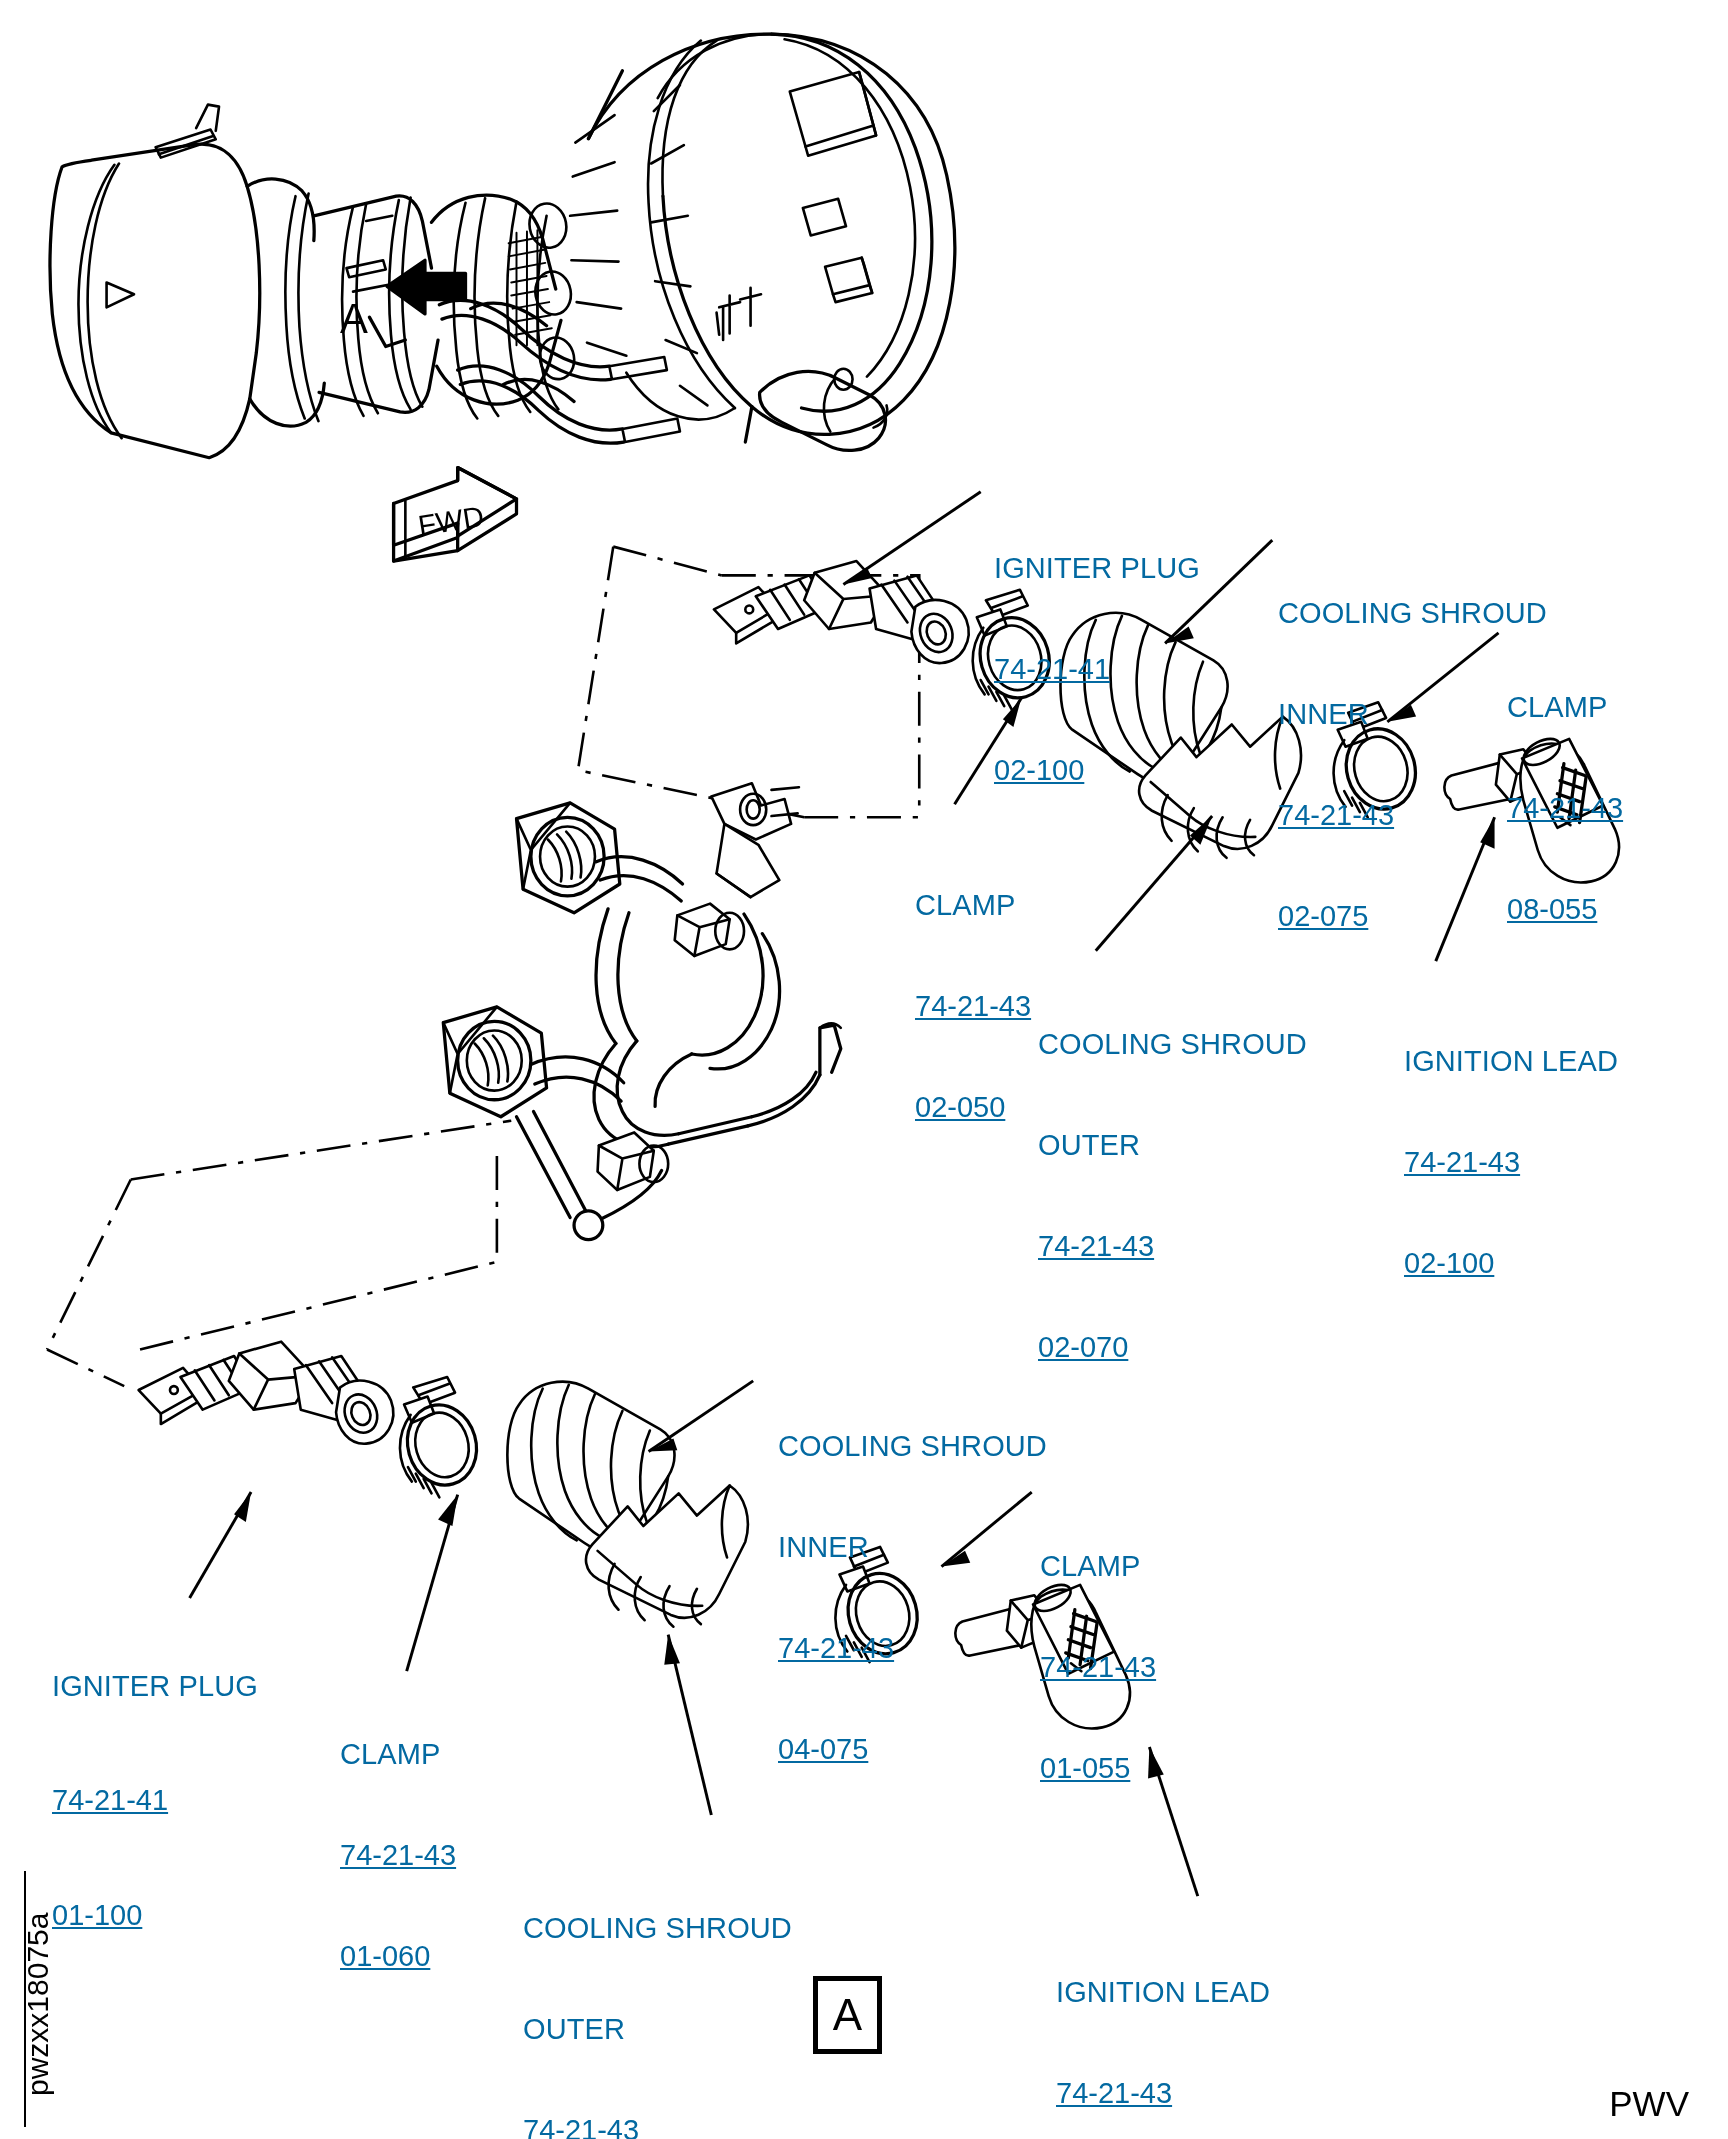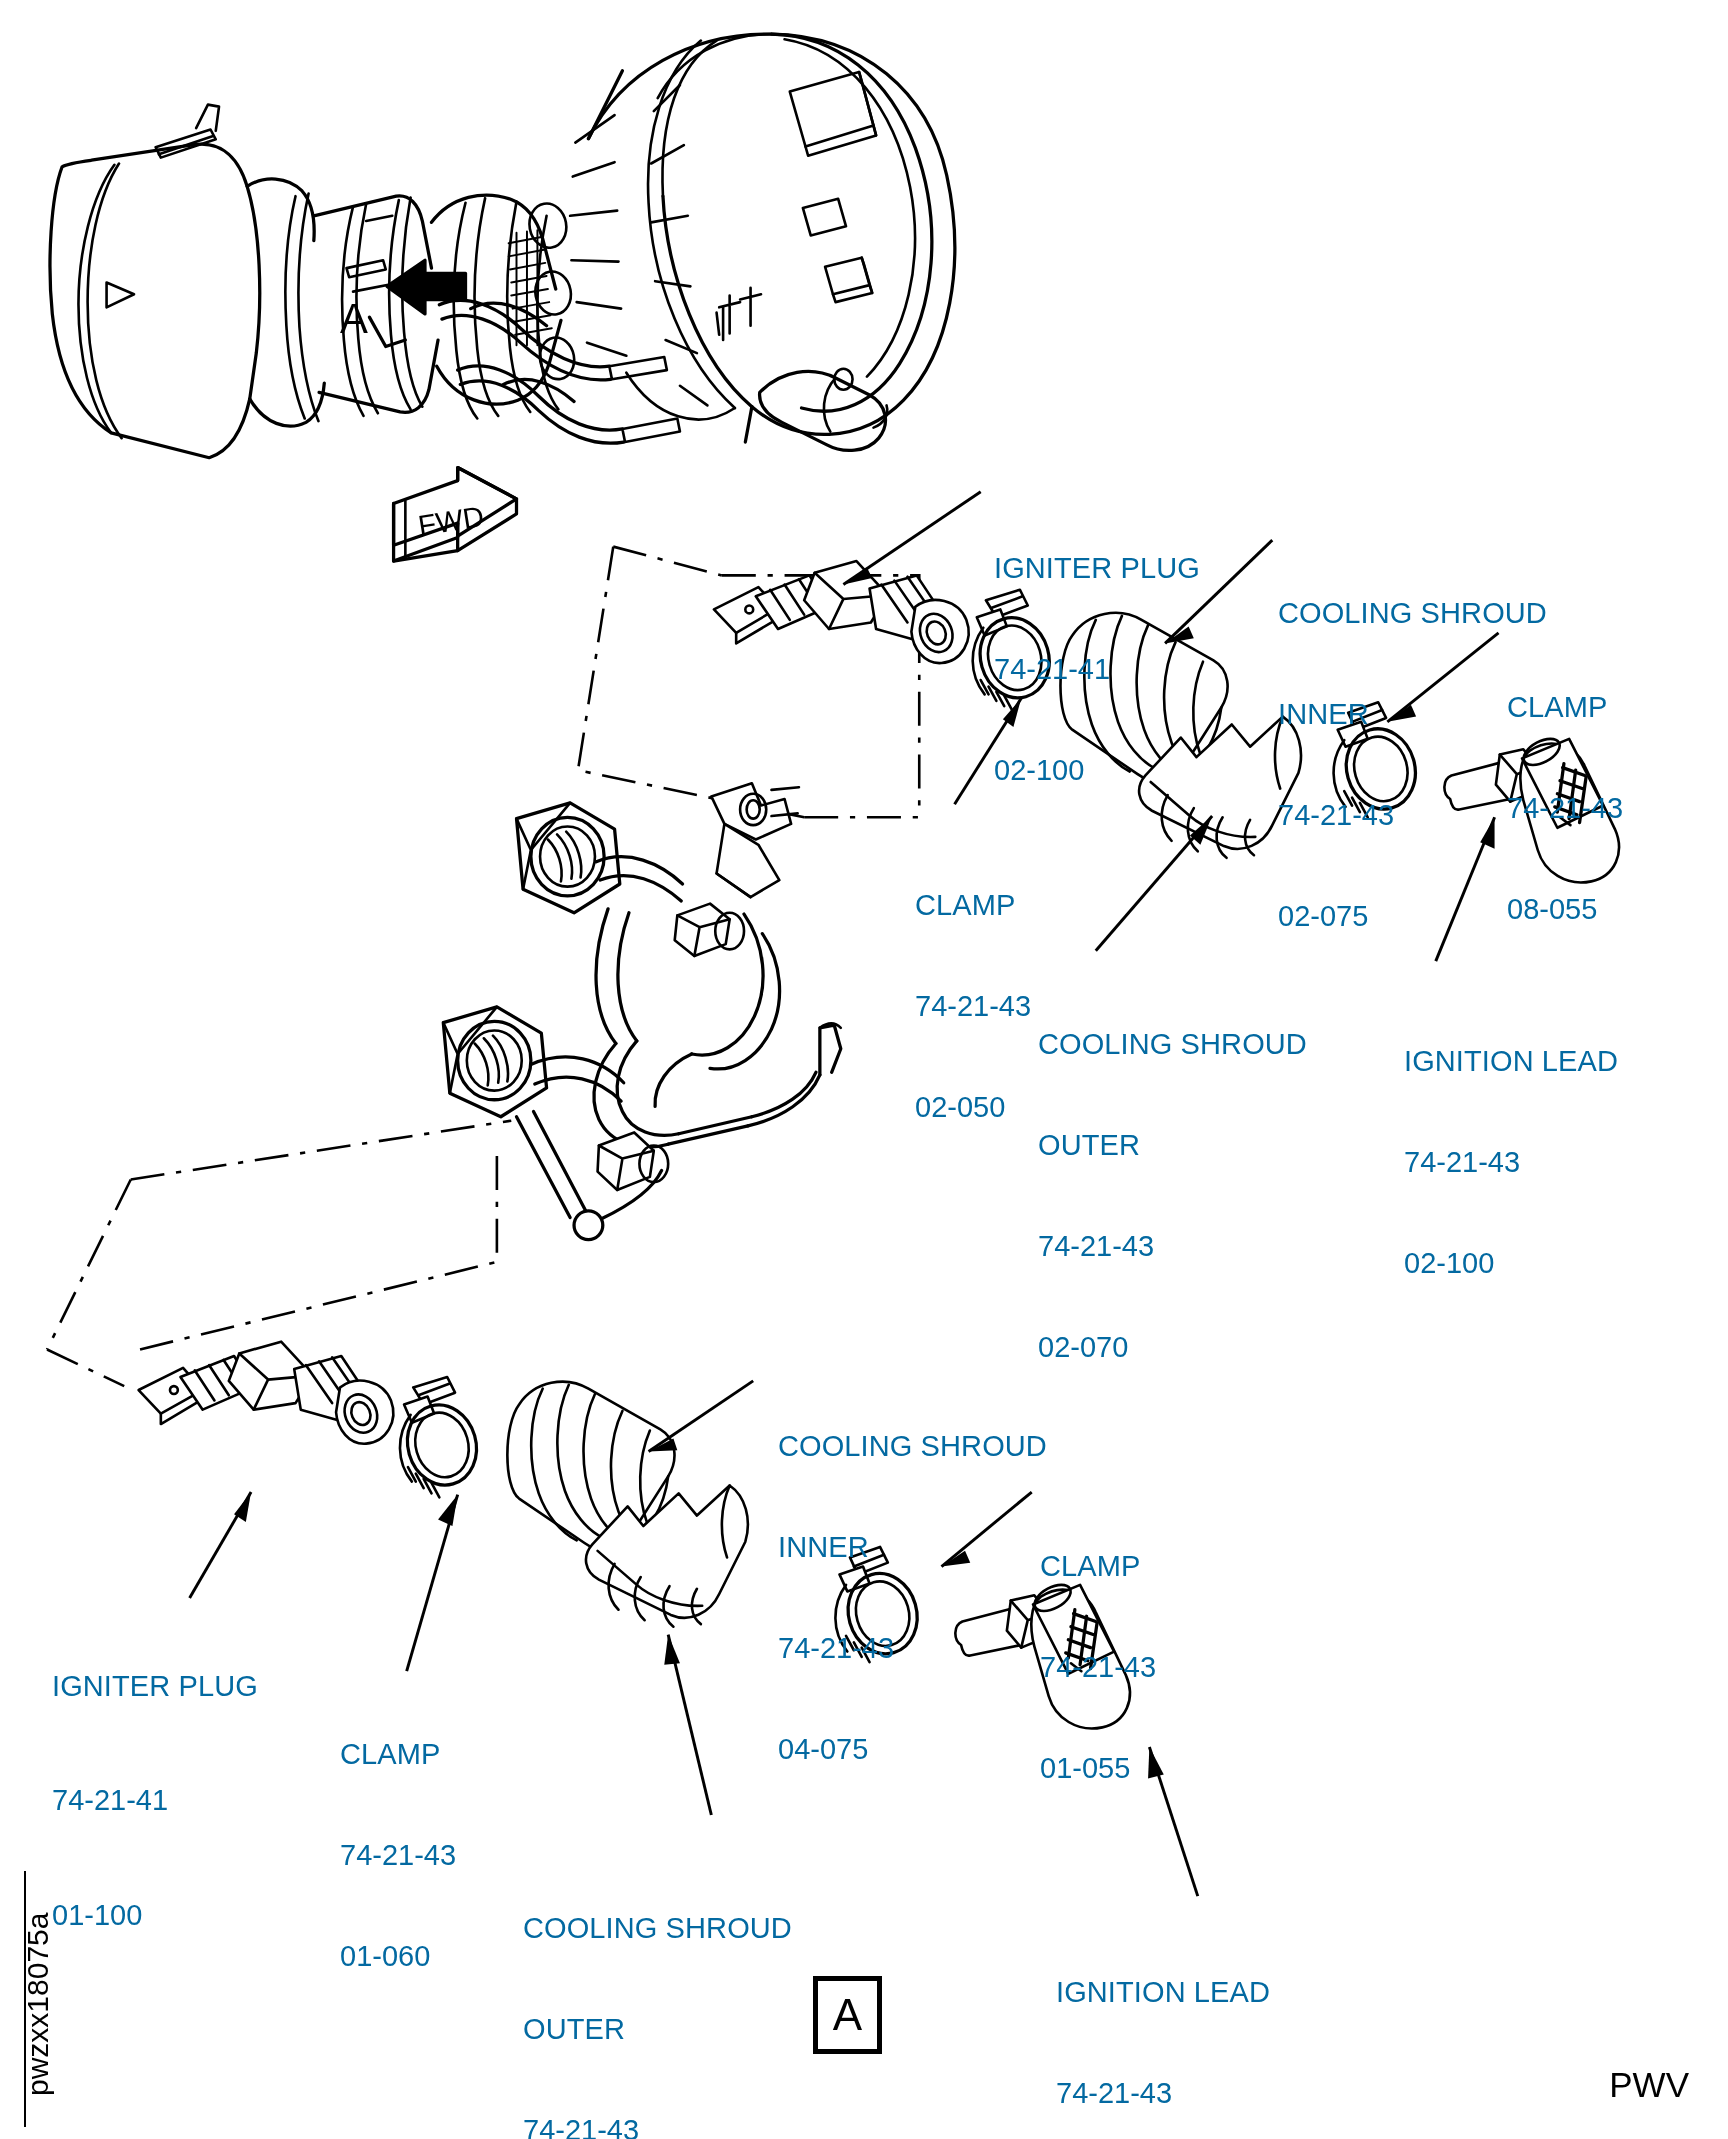--- a/index.html
+++ b/index.html
@@ -14,21 +14,21 @@
   }
   .lbl{
     position:absolute;
     font-family:"Liberation Sans", sans-serif;
     font-size:29px;
     line-height:1.16;
     color:#0369a1;
     white-space:pre;
     letter-spacing:0.1px;
   }
-  .lbl .pn{letter-spacing:0px;}
+  .lbl .pn{letter-spacing:0px;text-decoration:underline;}
   svg.art{position:absolute;left:0;top:0;width:1728px;height:2140px;overflow:visible;}
   .ln{fill:none;stroke:#000;stroke-width:4;stroke-linecap:round;stroke-linejoin:round;}
   .ln2{fill:none;stroke:#000;stroke-width:5;stroke-linecap:round;stroke-linejoin:round;}
   .lnthin{fill:none;stroke:#000;stroke-width:3;stroke-linecap:round;stroke-linejoin:round;}
   .leader{fill:none;stroke:#000;stroke-width:4.5;stroke-linecap:butt;}
   .dash{fill:none;stroke:#000;stroke-width:4;stroke-linecap:butt;stroke-dasharray:52 18 8 18;}
   .solidfill{fill:#000;stroke:none;}
   .whitefill{fill:#fff;stroke:#000;stroke-width:4;stroke-linejoin:round;}
   .whitefill2{fill:#fff;stroke:#000;stroke-width:5;stroke-linejoin:round;}
   .detbox{
@@ -57,21 +57,21 @@
     position:absolute;
     left:23.5px;
     top:1871px;
     width:2.6px;
     height:256px;
     background:#000;
   }
   #pwv{
     position:absolute;
     right:39px;
-    bottom:35px;
+    bottom:16px;
     font-size:35px;
     font-family:"Liberation Sans", sans-serif;
     color:#000;
   }
   #fwdtext{
     position:absolute;
     left:418px;
     top:505px;
     font-size:29px;
     font-family:"Liberation Sans", sans-serif;

